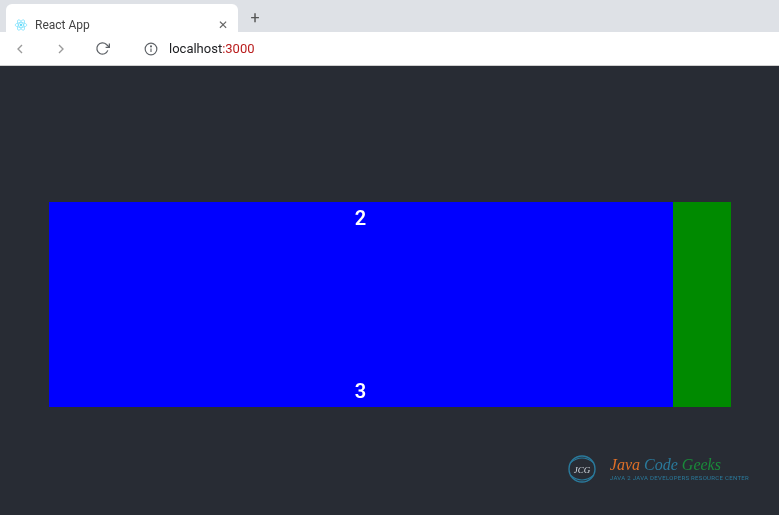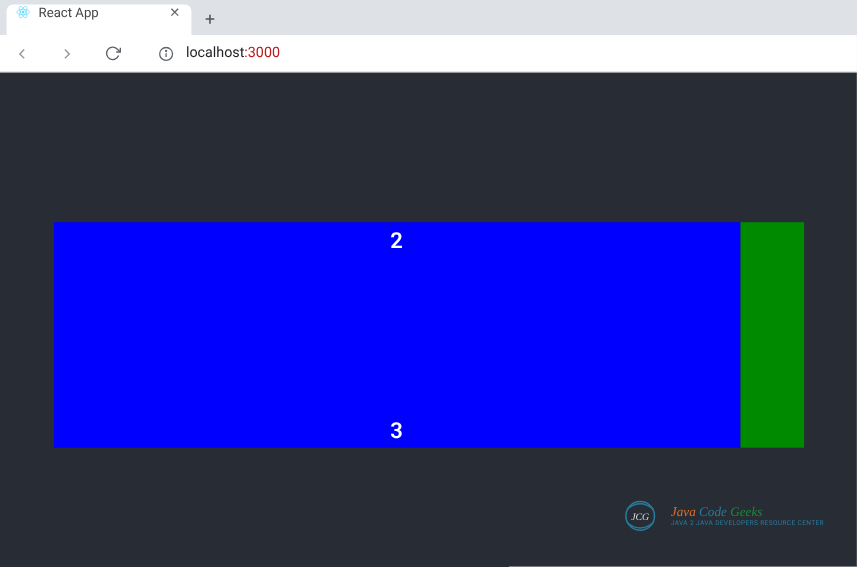--- a/index.html
+++ b/index.html
@@ -14,24 +14,24 @@
     .chrome-tabs {
       height: 32px;
       background: #dee1e6;
       display: flex;
       align-items: flex-end;
       padding-left: 6px;
     }
     .tab {
       background: #fff;
       height: 28px;
-      width: 168px;
+      width: 232px;
       border-radius: 6px 6px 0 0;
       display: flex;
-      align-items: flex-start;
+      align-items: flex-end;
       padding: 0 8px;
       font-size: 12px;
       color: #444;
       position: relative;
     }
     .tab-favicon {
       width: 14px;
       height: 14px;
       margin-right: 7px;
       display: inline-flex;
@@ -155,21 +155,21 @@
       height: 40px;
       border-radius: 50%;
       display: flex;
       align-items: flex-start;
       justify-content: center;
     }
     .wm-text { display: flex; flex-direction: column; line-height: 1; }
     .wm-main {
       font-family: Georgia, serif;
       font-style: italic;
-      font-size: 12px;
+      font-size: 16px;
     }
     .wm-main .w1 { color: #e07028; }
     .wm-main .w2 { color: #2a7a9c; }
     .wm-main .w3 { color: #1a8a3a; }
     .wm-sub {
       font-size: 6px;
       letter-spacing: 0.3px;
       color: #2a7a9c;
       margin-top: 2px;
       text-transform: uppercase;

